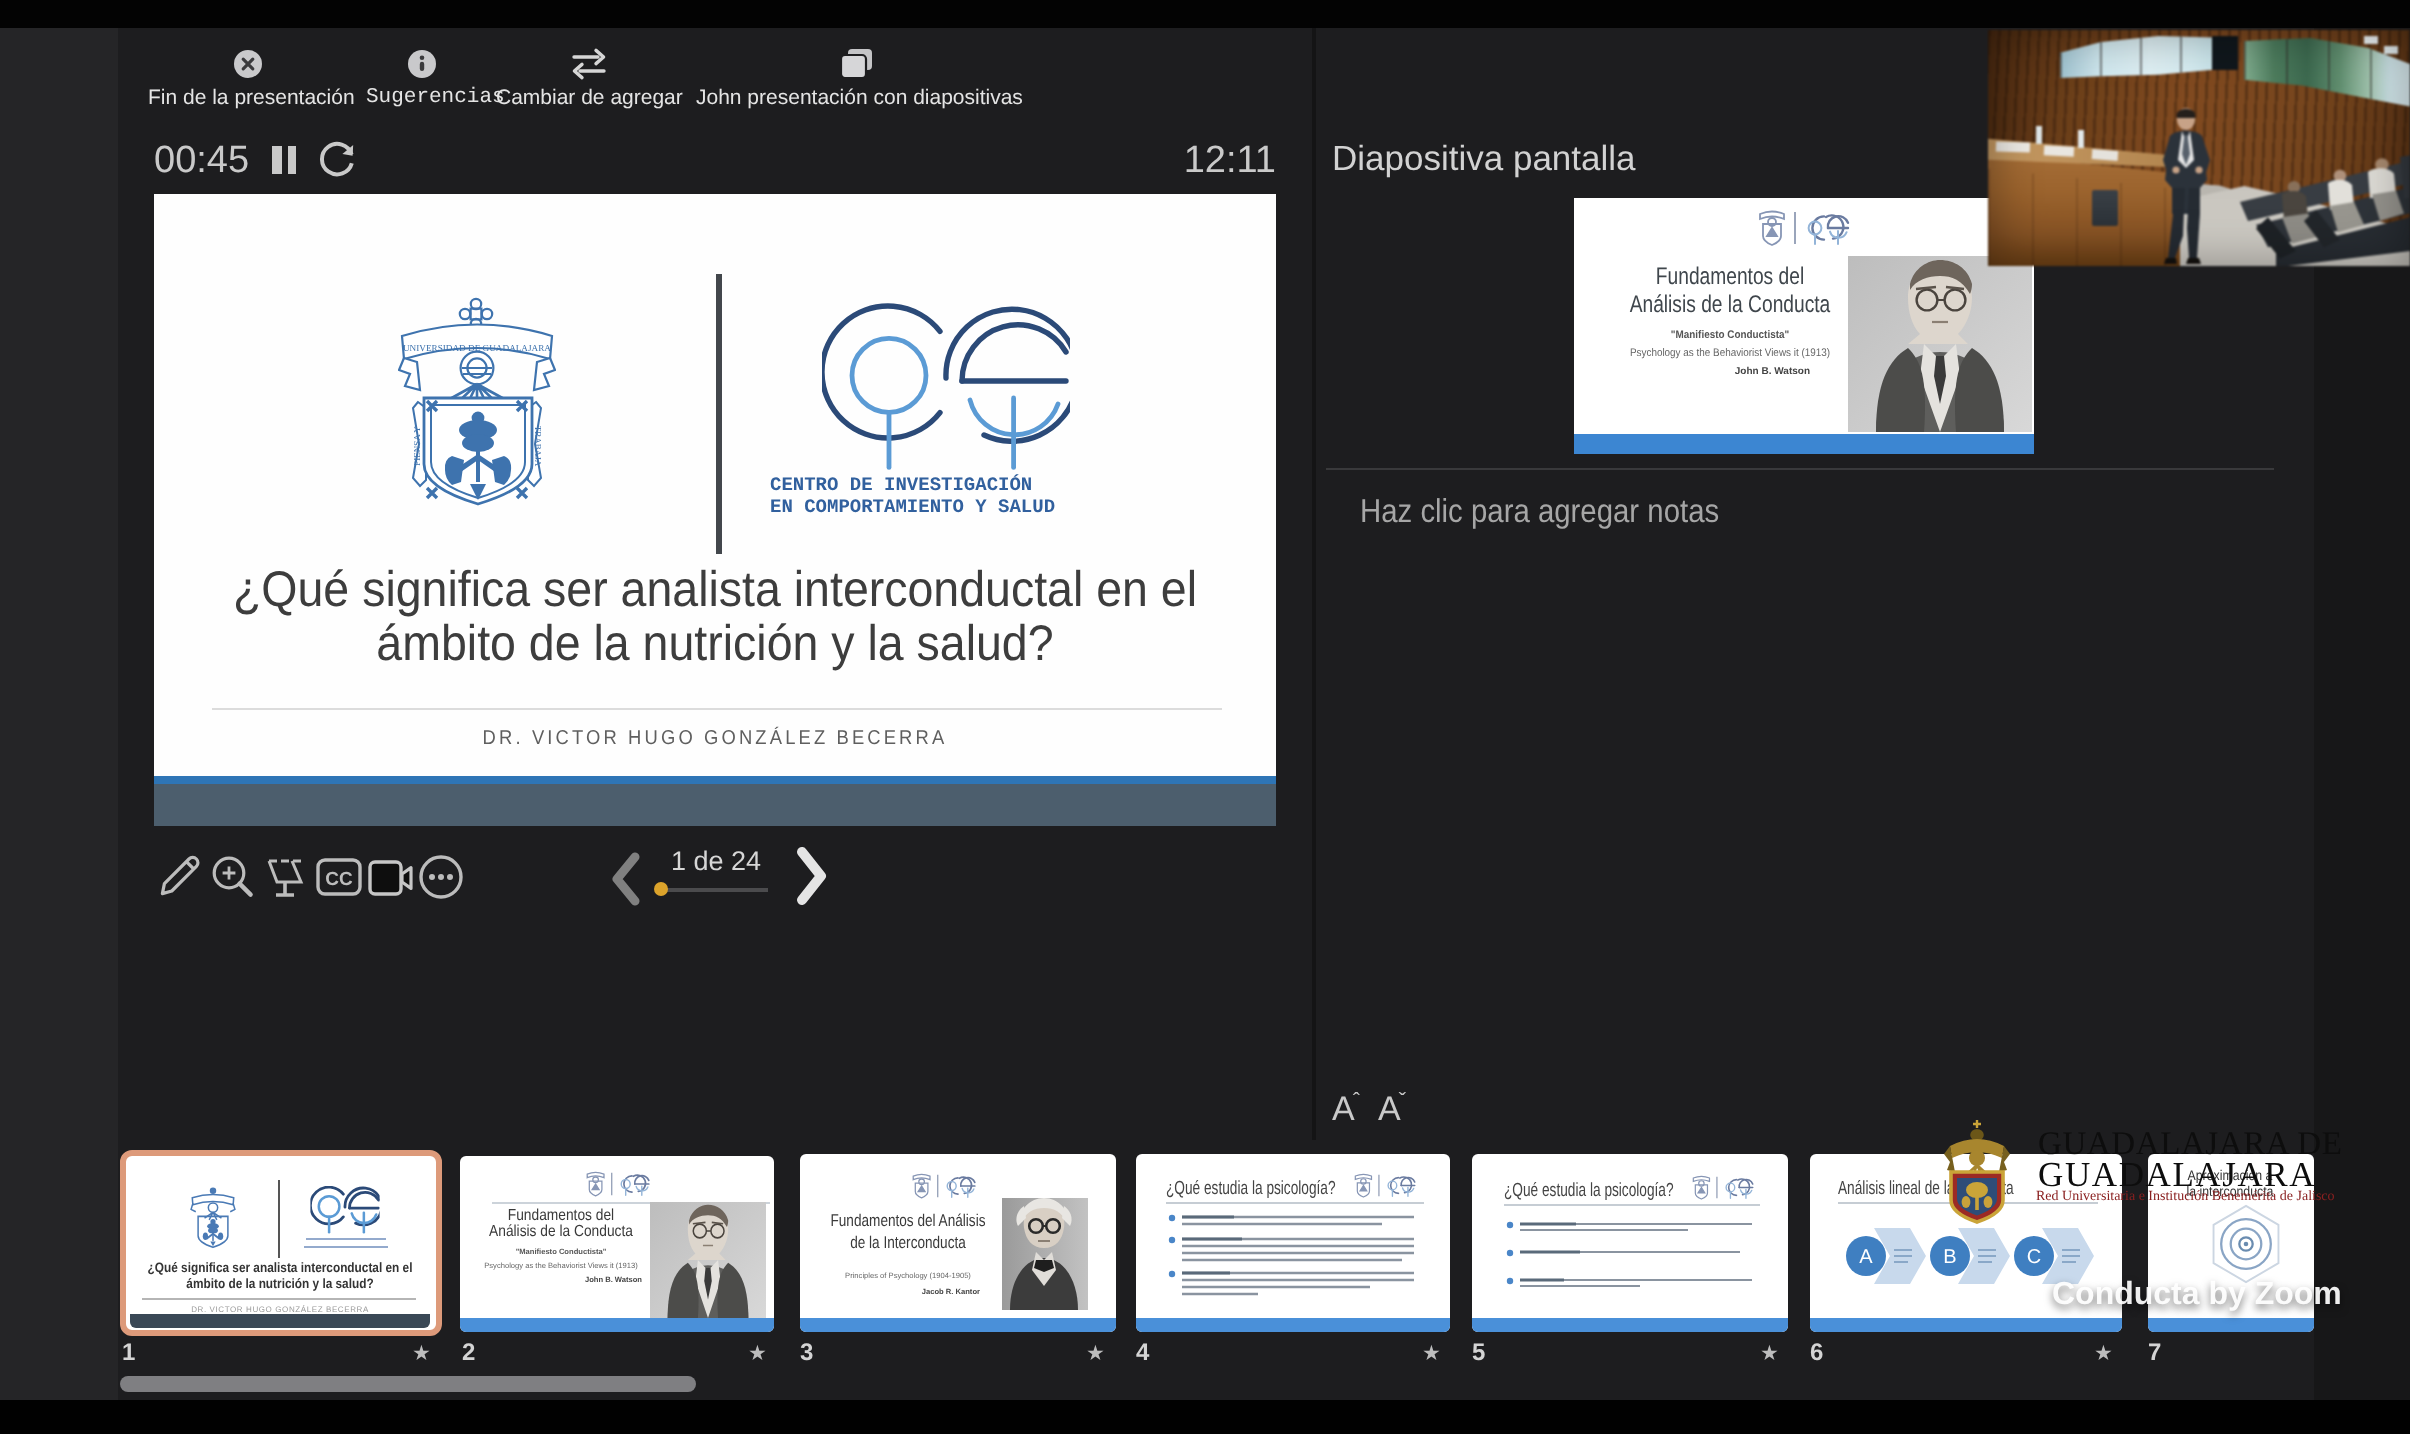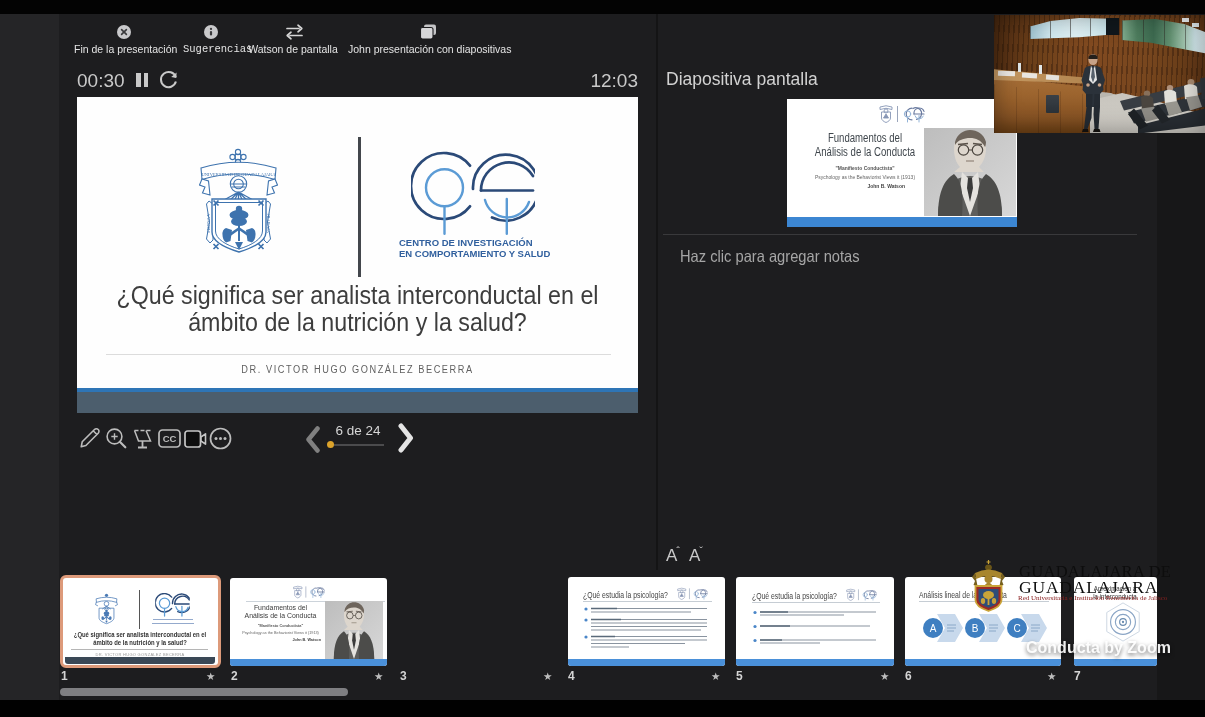--- a/index.html
+++ b/index.html
@@ -155,35 +155,35 @@
 <div class="abs tlabel" style="left:74px;width:99px;">Fin de la presentación</div>
 <div class="abs circ" style="left:204px;"><svg width="14" height="14" viewBox="0 0 14 14">
         <circle cx="7" cy="3.9" r="1.15" fill="#3a3a3c"></circle>
         <rect x="5.9" y="5.9" width="2.2" height="4.6" rx="1.1" fill="#3a3a3c"></rect>
       </svg></div>
 <div class="abs tlabel" style="left:183px;width:56px;font-family:Liberation Mono, monospace;">Sugerencias</div>
 <div class="abs" style="left:285px;top:24px;"><svg width="19" height="16" viewBox="0 0 19 16">
         <path d="M2 4.5 H14 M13 1.2 L16.8 4.5 L13 7.8" stroke="#d6d6d6" stroke-width="1.7" fill="none" stroke-linecap="round" stroke-linejoin="round"></path>
         <path d="M17 11.5 H5 M6 8.2 L2.2 11.5 L6 14.8" stroke="#d6d6d6" stroke-width="1.7" fill="none" stroke-linecap="round" stroke-linejoin="round"></path>
       </svg></div>
-<div class="abs tlabel" style="left:248px;width:90px;">Watson de pantalla</div>
+<div class="abs tlabel" style="left:248px;width:90px;">Cambiar de agregar</div>
 <div class="abs" style="left:420px;top:24px;"><svg width="17" height="16" viewBox="0 0 17 16">
         <rect x="4" y="0.5" width="12" height="10.5" rx="2" fill="#c4c4c6"></rect>
         <rect x="0.5" y="3.5" width="12.5" height="11.5" rx="2" fill="#d6d6d8" stroke="#1d1d1f" stroke-width="1.1"></rect>
       </svg></div>
 <div class="abs tlabel" style="left:348px;width:161px;">John presentación con diapositivas</div>
 
-<div class="abs timer" style="left:77px;">00:30</div>
+<div class="abs timer" style="left:77px;">00:45</div>
 <div class="abs" style="left:136px;top:73px;width:4.5px;height:14px;background:#c9c9c9;"></div>
 <div class="abs" style="left:143.5px;top:73px;width:4.5px;height:14px;background:#c9c9c9;"></div>
 <div class="abs" style="left:158px;top:69px;"><svg width="21" height="21" viewBox="0 0 21 21">
         <path d="M17.8 8.2 A 7.6 7.6 0 1 0 17.9 12.6" stroke="#c9c9c9" stroke-width="2" fill="none"></path>
         <path d="M18.6 3.5 L18.3 8.9 L13.2 8.0 Z" fill="#c9c9c9"></path>
       </svg></div>
-<div class="abs timer" style="left:560px;width:78px;text-align:right;">12:03</div>
+<div class="abs timer" style="left:560px;width:78px;text-align:right;">12:11</div>
 
 <div class="abs" id="slide">
  <div class="abs" style="left:122px;top:50px;">
  <svg width="79" height="113" viewBox="0 0 79 113">
   <g stroke="#3e73ae" fill="none" stroke-width="1.1">
    <circle cx="39" cy="5" r="2.6"></circle>
             <circle cx="33.5" cy="10" r="2.6"></circle>
             <circle cx="44.5" cy="10" r="2.6"></circle>
             <circle cx="39" cy="15" r="2.6"></circle>
             <rect x="36.3" y="7.3" width="5.4" height="5.4"></rect>
@@ -231,21 +231,21 @@
    <path d="M74,49 A23,23 0 0 0 118,51" stroke="#5b9bd5" stroke-width="2.4"></path>
    <path d="M95.8,48 V82.7" stroke="#5b9bd5" stroke-width="2.4"></path>
   </g>
  </svg></div>
  <div class="abs vline"></div>
  <div class="abs title">¿Qué significa ser analista interconductal en el<br>ámbito de la nutrición y la salud?</div>
  <div class="abs rule"></div>
  <div class="abs author" style="transform:scaleX(.92);">DR. VICTOR HUGO GONZÁLEZ BECERRA</div>
  <div class="abs blueline"></div>
  <div class="abs slate"></div>
- <div class="abs cstext" style="left:322px;top:140px;">CENTRO DE INVESTIGACIÓN<br>EN COMPORTAMIENTO Y SALUD</div>
+ <div class="abs cstext" style="left:308px;top:140px;font-family:Liberation Mono, monospace;">CENTRO DE INVESTIGACIÓN<br>EN COMPORTAMIENTO Y SALUD</div>
 </div>
 
 <div class="abs" style="left:79px;top:426px;"><svg width="22" height="23" viewBox="0 0 22 23">
         <path d="M2.2,20.8 L3.2,15.8 L15.5,3.5 A2.6,2.6 0 0 1 19.2,3.5 A2.6,2.6 0 0 1 19.2,7.2 L6.9,19.5 Z M14.2,4.8 L17.9,8.5" stroke="#bcbcbc" stroke-width="1.6" fill="none" stroke-linejoin="round"></path>
       </svg></div>
 <div class="abs" style="left:105px;top:427px;"><svg width="23" height="23" viewBox="0 0 23 23">
         <circle cx="9.5" cy="9.5" r="7.4" stroke="#bcbcbc" stroke-width="1.6" fill="none"></circle>
         <path d="M6.3,9.5 h6.4 M9.5,6.3 v6.4" stroke="#bcbcbc" stroke-width="1.4"></path>
         <path d="M14.8,14.8 L20.3,20.3" stroke="#bcbcbc" stroke-width="2.2" stroke-linecap="round"></path>
       </svg></div>
@@ -265,21 +265,21 @@
 <div class="abs" style="left:209px;top:427px;"><svg width="23" height="23" viewBox="0 0 23 23">
         <circle cx="11.5" cy="11.5" r="10" stroke="#bcbcbc" stroke-width="1.7" fill="none"></circle>
         <circle cx="7" cy="11.5" r="1.5" fill="#bcbcbc"></circle>
         <circle cx="11.5" cy="11.5" r="1.5" fill="#bcbcbc"></circle>
         <circle cx="16" cy="11.5" r="1.5" fill="#bcbcbc"></circle>
       </svg></div>
 
 <div class="abs" style="left:305px;top:426px;"><svg width="16" height="27" viewBox="0 0 16 27">
         <path d="M12.5,2.5 L3.5,13.5 L12.5,24.5" stroke="#808080" stroke-width="4.5" fill="none" stroke-linecap="round" stroke-linejoin="round"></path>
       </svg></div>
-<div class="abs" style="left:328px;top:423px;width:60px;text-align:center;font-size:13.5px;color:#d6d6d6;">6 de 24</div>
+<div class="abs" style="left:328px;top:423px;width:60px;text-align:center;font-size:13.5px;color:#d6d6d6;">1 de 24</div>
 <div class="abs" style="left:330px;top:443.5px;width:54px;height:2.5px;background:#4b4b4d;"></div>
 <div class="abs" style="left:327px;top:440.5px;width:7px;height:7px;border-radius:50%;background:#dca32b;"></div>
 <div class="abs" style="left:397px;top:423px;"><svg width="17" height="30" viewBox="0 0 17 30">
         <path d="M4,3 L13.5,15 L4,27" stroke="#e4e4e4" stroke-width="5" fill="none" stroke-linecap="round" stroke-linejoin="round"></path>
       </svg></div>
 
 <div class="abs" id="nexthdr">Diapositiva pantalla</div>
 <div class="abs" id="preview">
  <div class="abs" style="left:91px;top:5px;"><svg width="48" height="20" viewBox="0 0 48 20">
           <use href="#logosmini"></use>
@@ -319,20 +319,33 @@
  <div class="abs" style="left:62px;top:7px;"><svg width="34" height="14" viewBox="0 0 48 20">
           <use href="#logosmini"></use>
         </svg></div>
  <div class="abs" style="left:16px;top:22.5px;width:139px;height:1px;background:#ccd3da;"></div>
  <div class="abs" style="left:2px;top:26px;width:97px;text-align:center;font-size:8px;line-height:8px;color:#3a3a3a;transform:scaleX(.86);">Fundamentos del<br>Análisis de la Conducta</div>
  <div class="abs" style="left:2px;top:46px;width:97px;text-align:center;font-size:3.8px;font-weight:bold;color:#555;">"Manifiesto Conductista"</div>
  <div class="abs" style="left:2px;top:52.5px;width:97px;text-align:center;font-size:3.8px;color:#666;">Psychology as the Behaviorist Views it (1913)</div>
  <div class="abs" style="left:0px;top:59.5px;width:91px;text-align:right;font-size:3.8px;font-weight:bold;color:#444;">John B. Watson</div>
  <div class="abs" style="left:95px;top:23px;width:58px;height:58px;"><svg width="58" height="58" viewBox="0 0 92 88" preserveAspectRatio="none">
           <use href="#watson"></use>
+        </svg></div>
+ <div class="bband"></div>
+</div>
+<div class="abs thumb" id="t3" style="left:400px;top:577px;width:158px;height:89px;">
+ <div class="abs" style="left:55px;top:9px;"><svg width="34" height="14" viewBox="0 0 48 20">
+          <use href="#logosmini"></use>
+        </svg></div>
+ <div class="abs" style="left:54px;top:28px;font-size:8.5px;color:#3a3a3a;white-space:nowrap;transform:translateX(-50%) scaleX(.8);">Fundamentos del Análisis</div>
+ <div class="abs" style="left:54px;top:39px;font-size:8.5px;color:#3a3a3a;white-space:nowrap;transform:translateX(-50%) scaleX(.8);">de la Interconducta</div>
+ <div class="abs" style="left:8px;top:59px;width:92px;text-align:center;font-size:3.8px;color:#666;">Principles of Psychology (1904-1905)</div>
+ <div class="abs" style="left:8px;top:67px;width:82px;text-align:right;font-size:3.8px;font-weight:bold;color:#444;">Jacob R. Kantor</div>
+ <div class="abs" style="left:101px;top:22px;width:43px;height:56px;"><svg width="43" height="56" viewBox="0 0 43 56">
+          <use href="#kantor"></use>
         </svg></div>
  <div class="bband"></div>
 </div>
 <div class="abs thumb" id="t4" style="left:568px;top:577px;width:157px;height:89px;">
  <div class="abs" style="left:15px;top:12px;font-size:9.5px;color:#444;transform:scaleX(.72);transform-origin:0 0;white-space:nowrap;">¿Qué estudia la psicología?</div>
  <div class="abs" style="left:108px;top:9px;"><svg width="33" height="13.5" viewBox="0 0 48 20">
           <use href="#logosmini"></use>
         </svg></div>
  <div class="abs" style="left:15px;top:24px;width:129px;height:1px;background:#c6cdd4;"></div>
  <div class="abs" style="left:15px;top:29px;"><svg width="130" height="48" viewBox="0 0 130 48">

